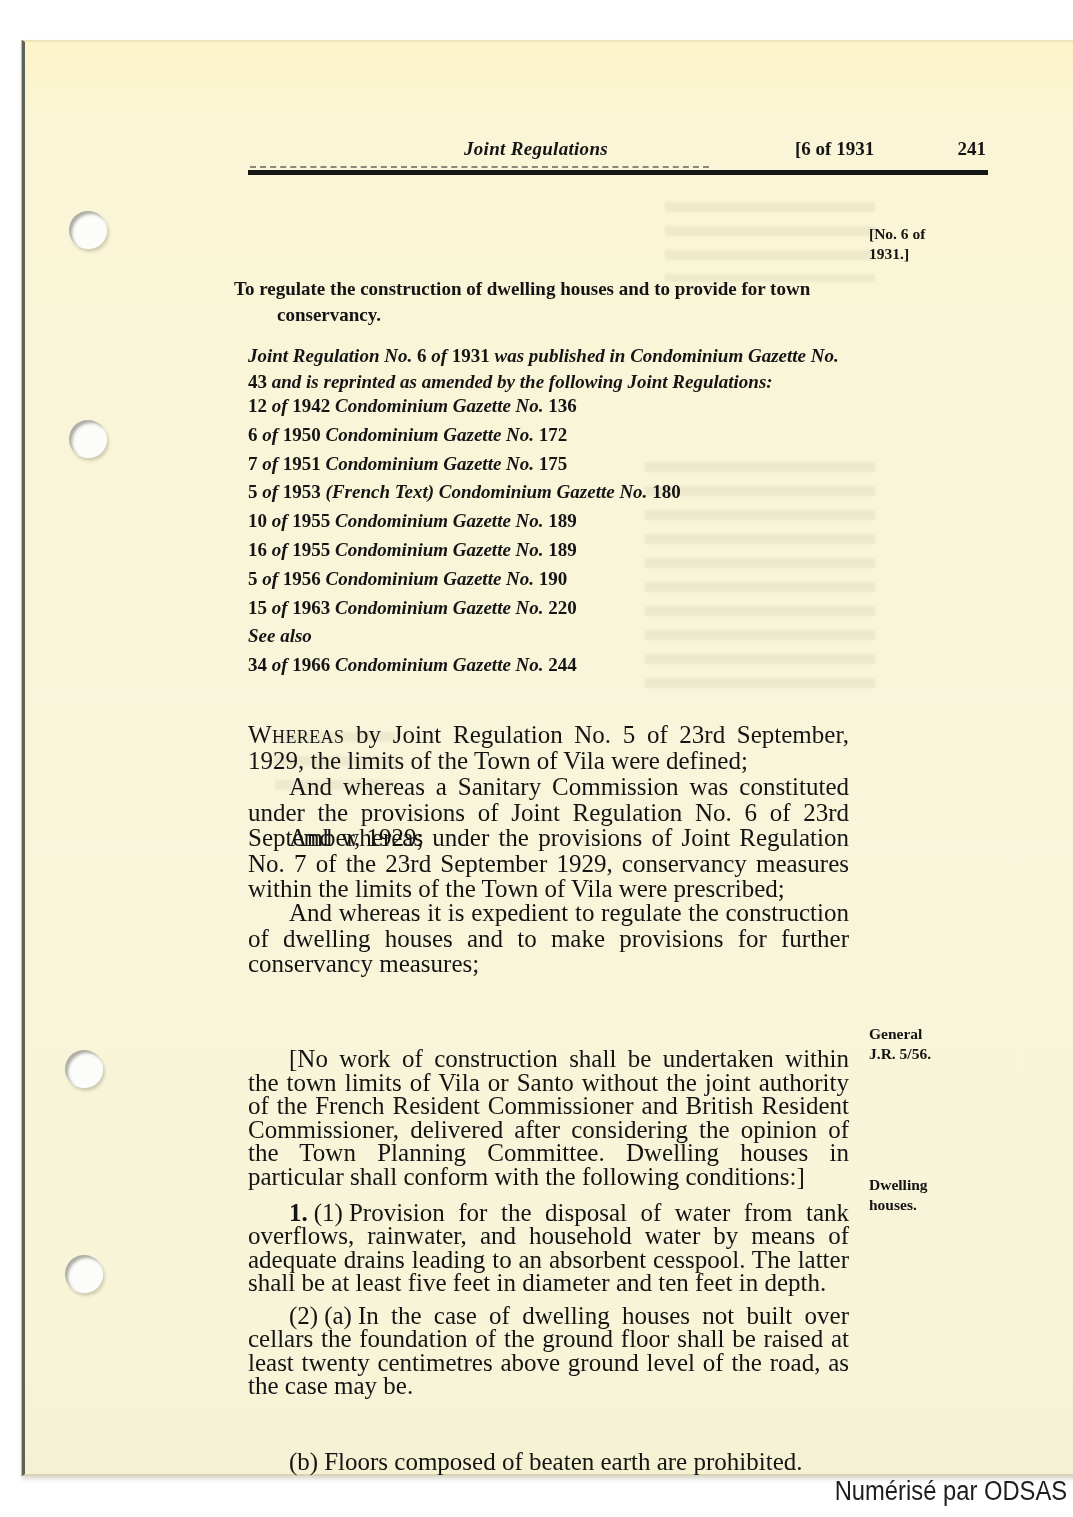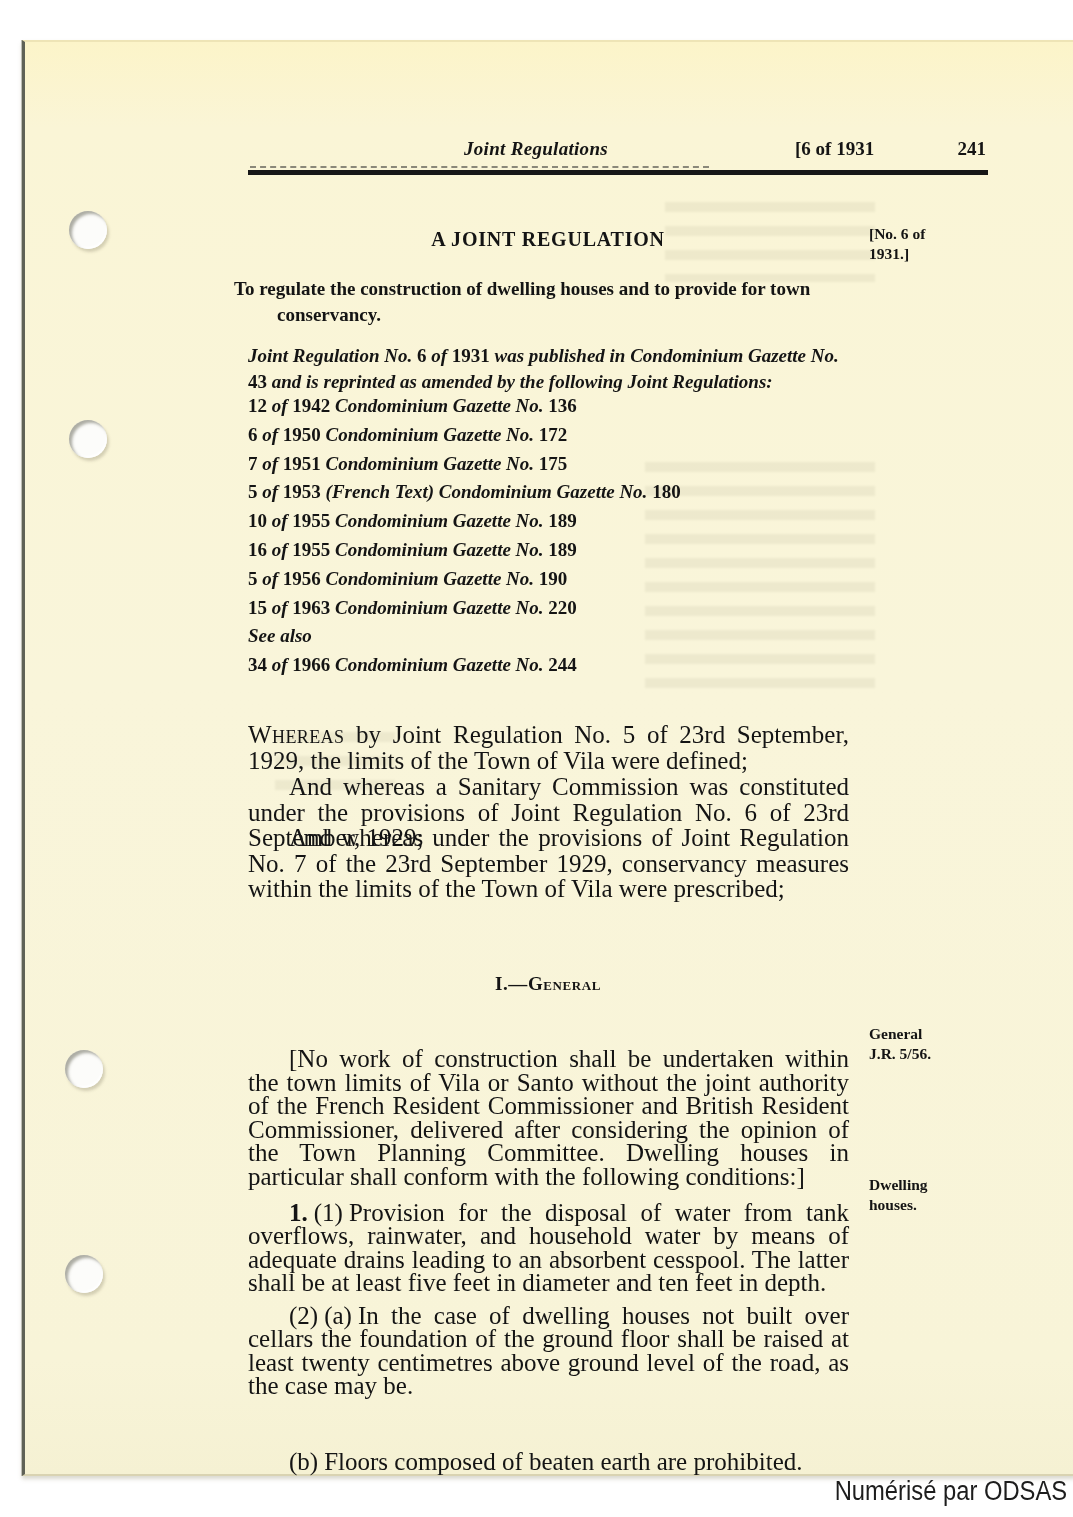--- a/index.html
+++ b/index.html
@@ -144,21 +144,20 @@
     </div>
     <div class="margin-note mn-general">
       <div>General</div>
       <div>J.R. 5/56.</div>
     </div>
     <div class="margin-note mn-dwelling">
       <div>Dwelling</div>
       <div>houses.</div>
     </div>
 
-    <div class="doc-title">A JOINT REGULATION</div>
     <div class="subject">To regulate the construction of dwelling houses and to provide for town conservancy.</div>
 
     <div class="intro">
       <span class="it">Joint Regulation No. </span><span class="rn">6 </span><span class="it">of </span><span class="rn">1931 </span><span class="it">was published in Condominium Gazette No. </span><span class="rn">43 </span><span class="it">and is reprinted as amended by the following Joint Regulations:</span>
     </div>
 
     <div class="amend-list">
       <div class="amend-row"><span class="rn">12 </span><span class="it">of </span><span class="rn">1942 </span><span class="it">Condominium Gazette No. </span><span class="rn">136</span></div>
       <div class="amend-row"><span class="rn">6 </span><span class="it">of </span><span class="rn">1950 </span><span class="it">Condominium Gazette No. </span><span class="rn">172</span></div>
       <div class="amend-row"><span class="rn">7 </span><span class="it">of </span><span class="rn">1951 </span><span class="it">Condominium Gazette No. </span><span class="rn">175</span></div>
@@ -167,22 +166,22 @@
       <div class="amend-row"><span class="rn">16 </span><span class="it">of </span><span class="rn">1955 </span><span class="it">Condominium Gazette No. </span><span class="rn">189</span></div>
       <div class="amend-row"><span class="rn">5 </span><span class="it">of </span><span class="rn">1956 </span><span class="it">Condominium Gazette No. </span><span class="rn">190</span></div>
       <div class="amend-row"><span class="rn">15 </span><span class="it">of </span><span class="rn">1963 </span><span class="it">Condominium Gazette No. </span><span class="rn">220</span></div>
       <div class="amend-row it">See also</div>
       <div class="amend-row"><span class="rn">34 </span><span class="it">of </span><span class="rn">1966 </span><span class="it">Condominium Gazette No. </span><span class="rn">244</span></div>
     </div>
 
     <p class="body-para whereas-1"><span class="sc">Whereas</span><span> by Joint Regulation No. 5 of 23rd September, 1929, the limits of the Town of Vila were defined;</span></p>
     <p class="body-para indent whereas-2">And whereas a Sanitary Commission was constituted under the provisions of Joint Regulation No. 6 of 23rd September, 1929;</p>
     <p class="body-para indent whereas-3">And whereas under the provisions of Joint Regulation No. 7 of the 23rd September 1929, conservancy measures within the limits of the Town of Vila were prescribed;</p>
+    <p class="body-para indent whereas-4">And whereas it is expedient to regulate the construction of dwelling houses and to make provisions for further conservancy measures;</p>
 
-    <div class="section-heading">I.—General</div>
 
     <p class="body-para indent general-para">[No work of construction shall be undertaken within the town limits of Vila or Santo without the joint authority of the French Resident Commissioner and British Resident Commissioner, delivered after considering the opinion of the Town Planning Committee. Dwelling houses in particular shall conform with the following conditions:]</p>
 
     <p class="body-para indent clause-1"><span class="clause-num clause-sub">1.</span><span class="clause-sub">(1)</span><span>Provision for the disposal of water from tank overflows, rainwater, and household water by means of adequate drains leading to an absorbent cesspool. The latter shall be at least five feet in diameter and ten feet in depth.</span></p>
 
     <p class="body-para indent clause-2a"><span class="clause-sub">(2)</span><span class="clause-sub">(a)</span><span>In the case of dwelling houses not built over cellars the foundation of the ground floor shall be raised at least twenty centimetres above ground level of the road, as the case may be.</span></p>
 
     <p class="body-para indent clause-2b"><span class="clause-sub">(b)</span><span>Floors composed of beaten earth are prohibited.</span></p>
 
   </div>

